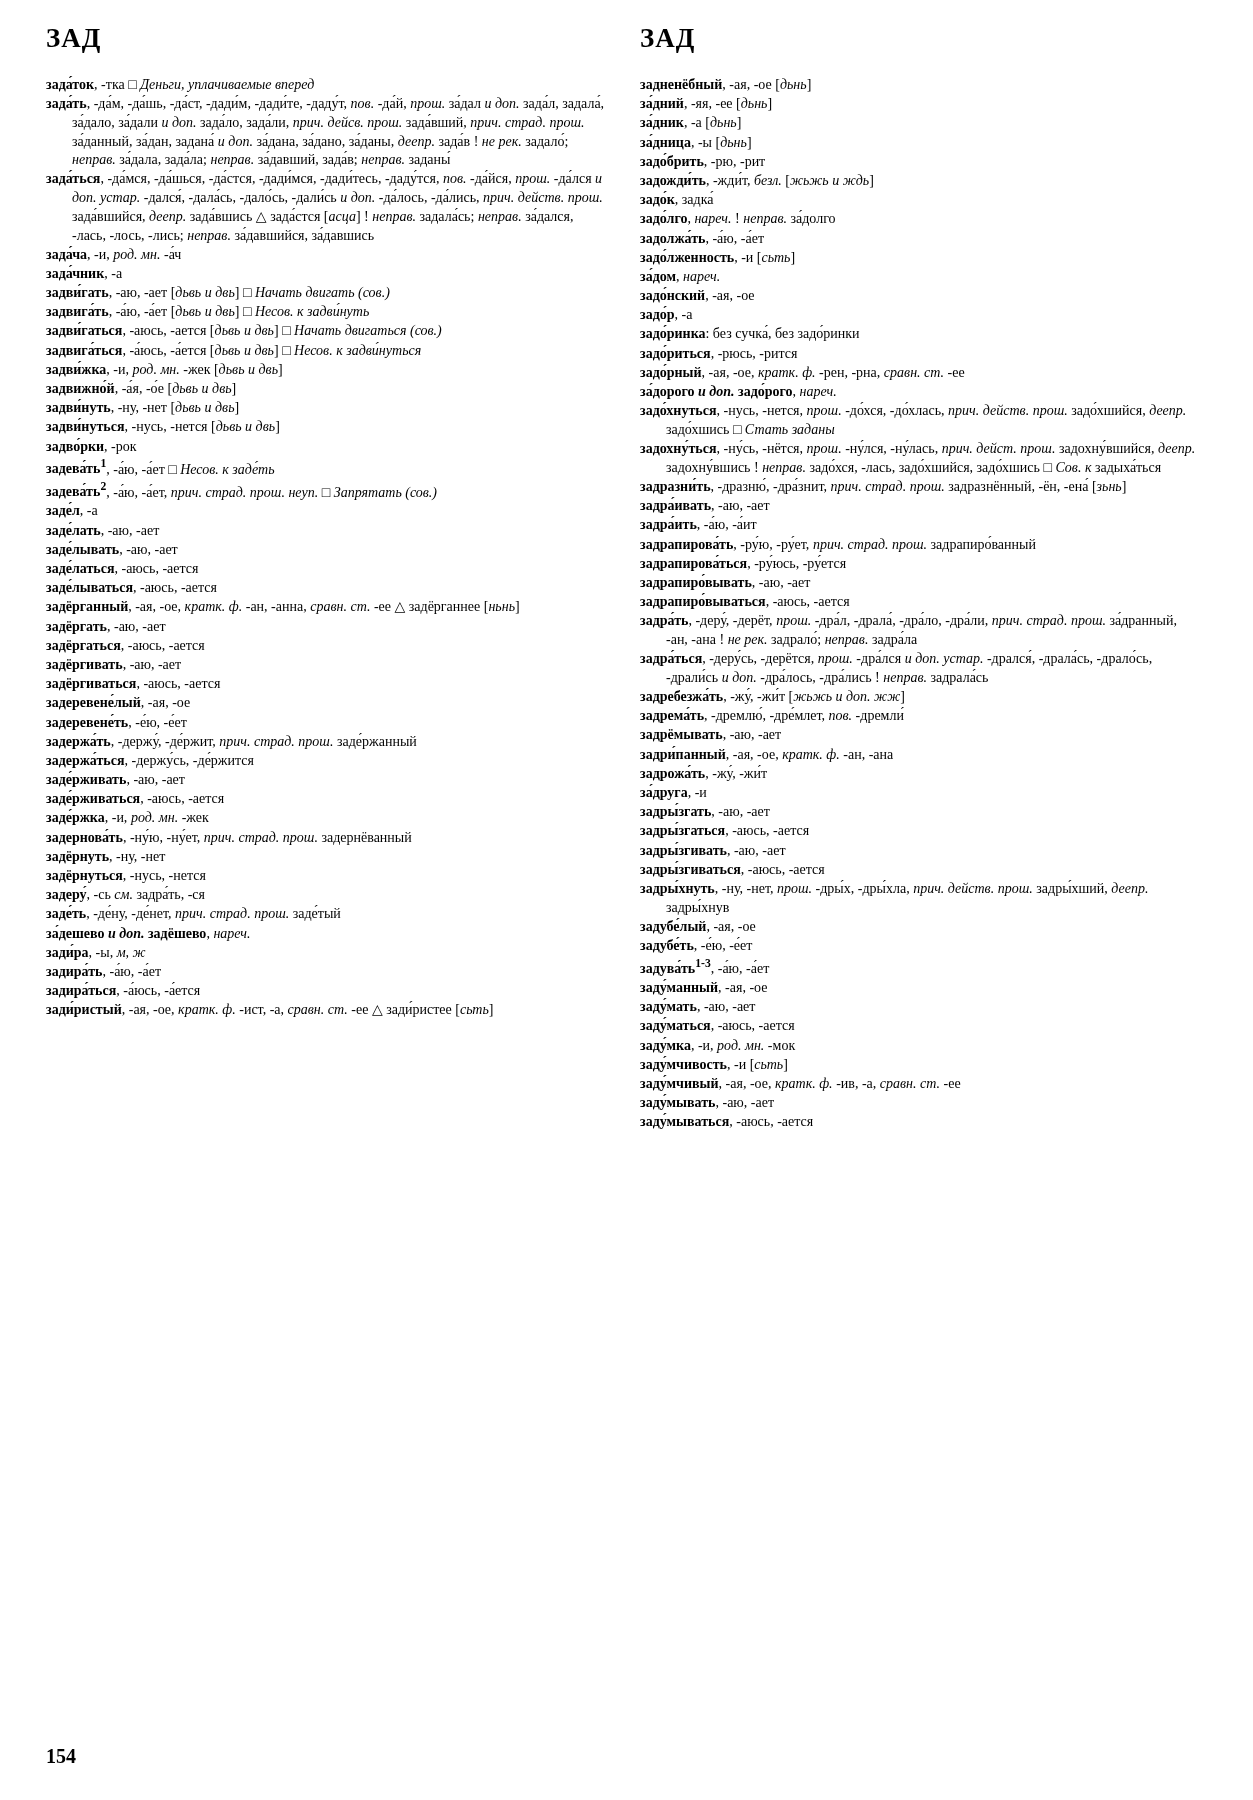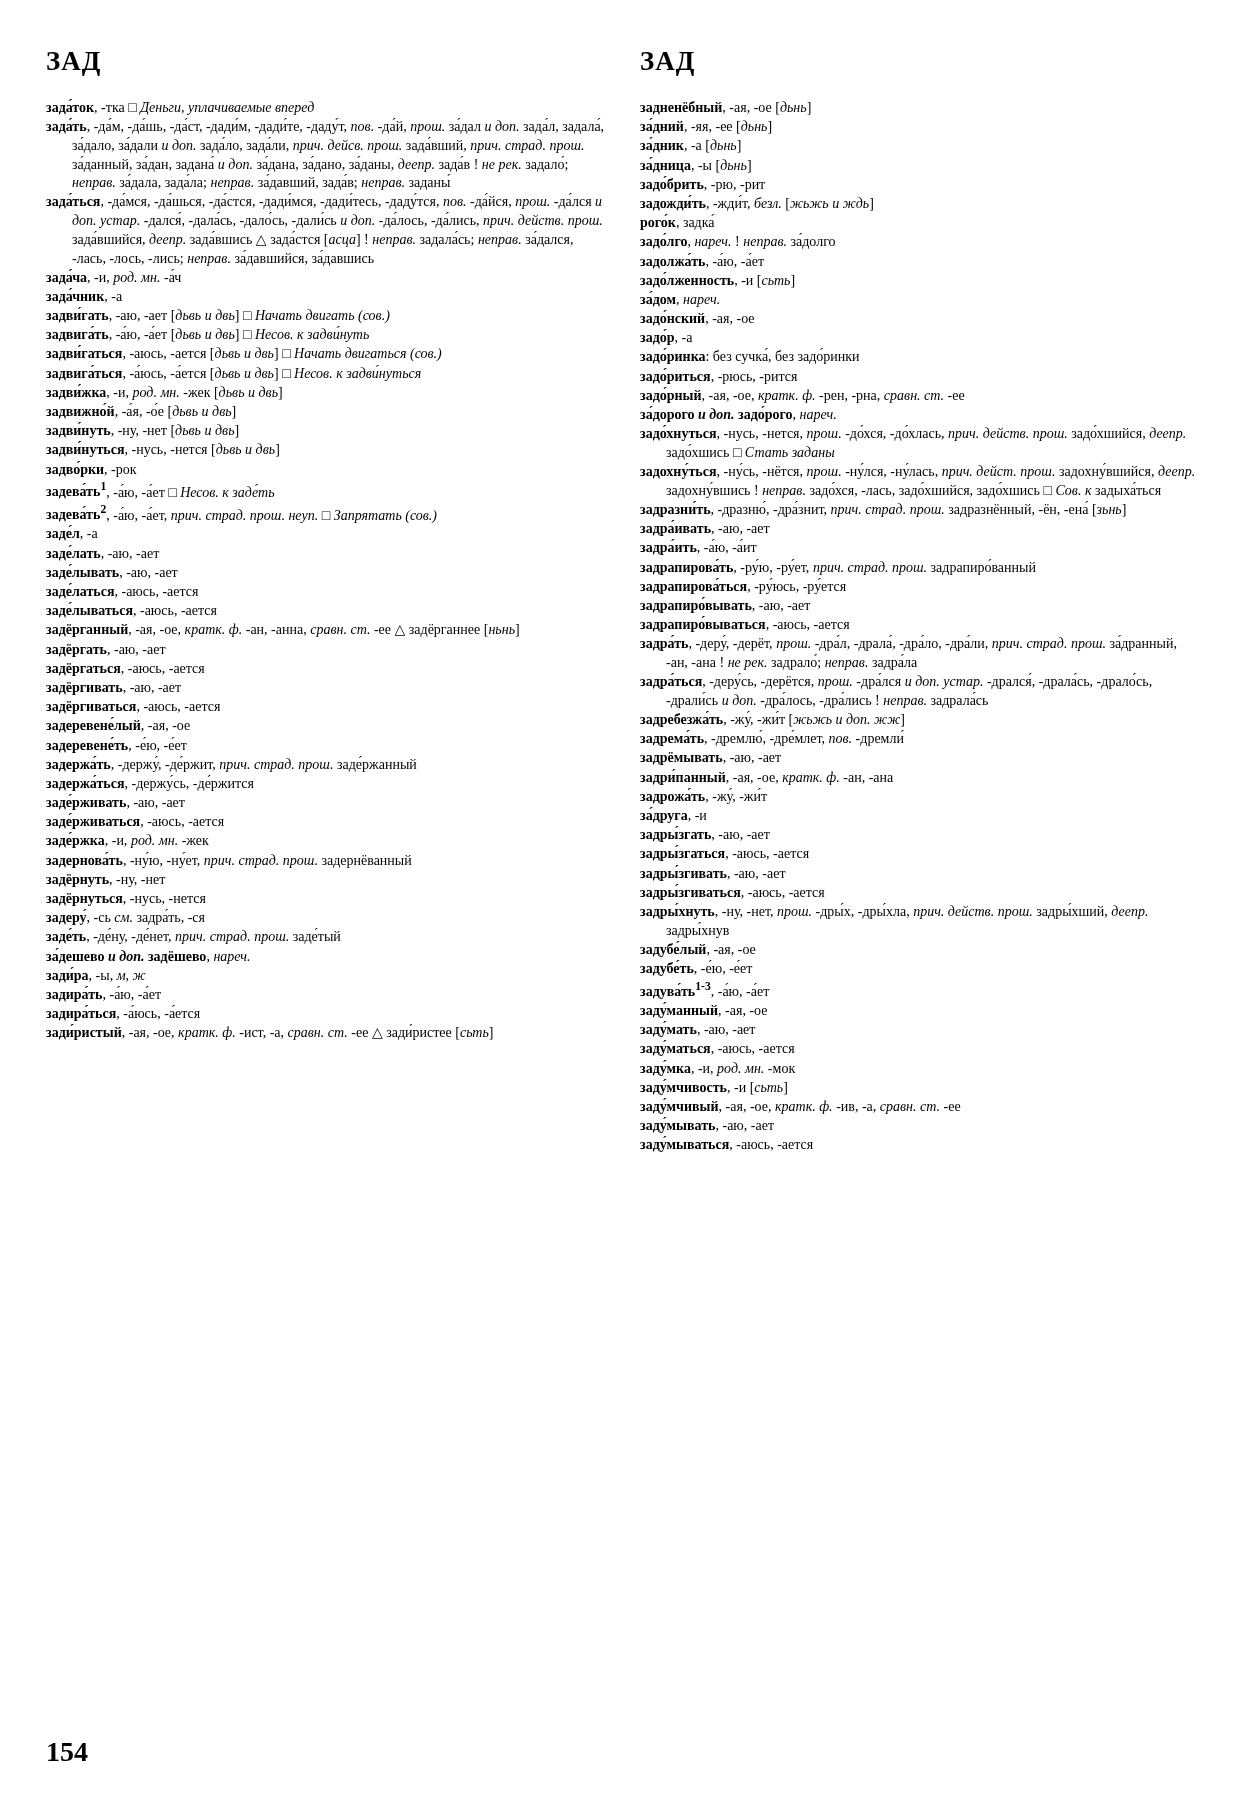--- a/index.html
+++ b/index.html
@@ -12,21 +12,21 @@
     height: 1800px;
     font-family: "Liberation Serif", serif;
     color: #000000;
     position: relative;
   }
   .page {
     position: relative;
     width: 1253px;
     height: 1800px;
     box-sizing: border-box;
-    padding: 46px 46px 0 46px;
+    padding: 23px 46px 0 46px;
   }
   .columns {
     display: flex;
     gap: 34px;
   }
   .col {
     width: 560px;
   }
   .running-head {
     font-family: "Liberation Serif", serif;
@@ -49,21 +49,21 @@
   }
   .hw {
     font-weight: bold;
   }
   .folio {
     position: absolute;
     left: 46px;
     bottom: 32px;
     font-family: "Liberation Serif", serif;
     font-weight: bold;
-    font-size: 28px;
+    font-size: 20px;
     margin-top: 24px;
   }
 </style>
 </head>
 <body>
 
 <div class="page">
   <div class="columns">
 
     <div class="col">
@@ -117,21 +117,21 @@
 
     <div class="col">
       <h1 class="running-head">ЗАД</h1>
       <div class="entries" id="right-entries">
           <div class="entry"><span class="hw">задненёбный</span>, -ая, -ое [<i>дьнь</i>]</div>
           <div class="entry"><span class="hw">за́дний</span>, -яя, -ее [<i>дьнь</i>]</div>
           <div class="entry"><span class="hw">за́дник</span>, -а [<i>дьнь</i>]</div>
           <div class="entry"><span class="hw">за́дница</span>, -ы [<i>дьнь</i>]</div>
           <div class="entry"><span class="hw">задо́брить</span>, -рю, -рит</div>
           <div class="entry"><span class="hw">задожди́ть</span>, -жди́т, <i>безл.</i> [<i>жьжь и ждь</i>]</div>
-          <div class="entry"><span class="hw">рого́к</span>, задка́</div>
+          <div class="entry"><span class="hw">задо́к</span>, задка́</div>
           <div class="entry"><span class="hw">задо́лго</span>, <i>нареч.</i> ! <i>неправ.</i> за́долго</div>
           <div class="entry"><span class="hw">задолжа́ть</span>, -а́ю, -а́ет</div>
           <div class="entry"><span class="hw">задо́лженность</span>, -и [<i>сьть</i>]</div>
           <div class="entry"><span class="hw">за́дом</span>, <i>нареч.</i></div>
           <div class="entry"><span class="hw">задо́нский</span>, -ая, -ое</div>
           <div class="entry"><span class="hw">задо́р</span>, -а</div>
           <div class="entry"><span class="hw">задо́ринка</span>: без сучка́, без задо́ринки</div>
           <div class="entry"><span class="hw">задо́риться</span>, -рюсь, -рится</div>
           <div class="entry"><span class="hw">задо́рный</span>, -ая, -ое, <i>кратк. ф.</i> -рен, -рна, <i>сравн. ст.</i> -ее</div>
           <div class="entry"><span class="hw">за́дорого <i>и доп.</i> задо́рого</span>, <i>нареч.</i></div>

